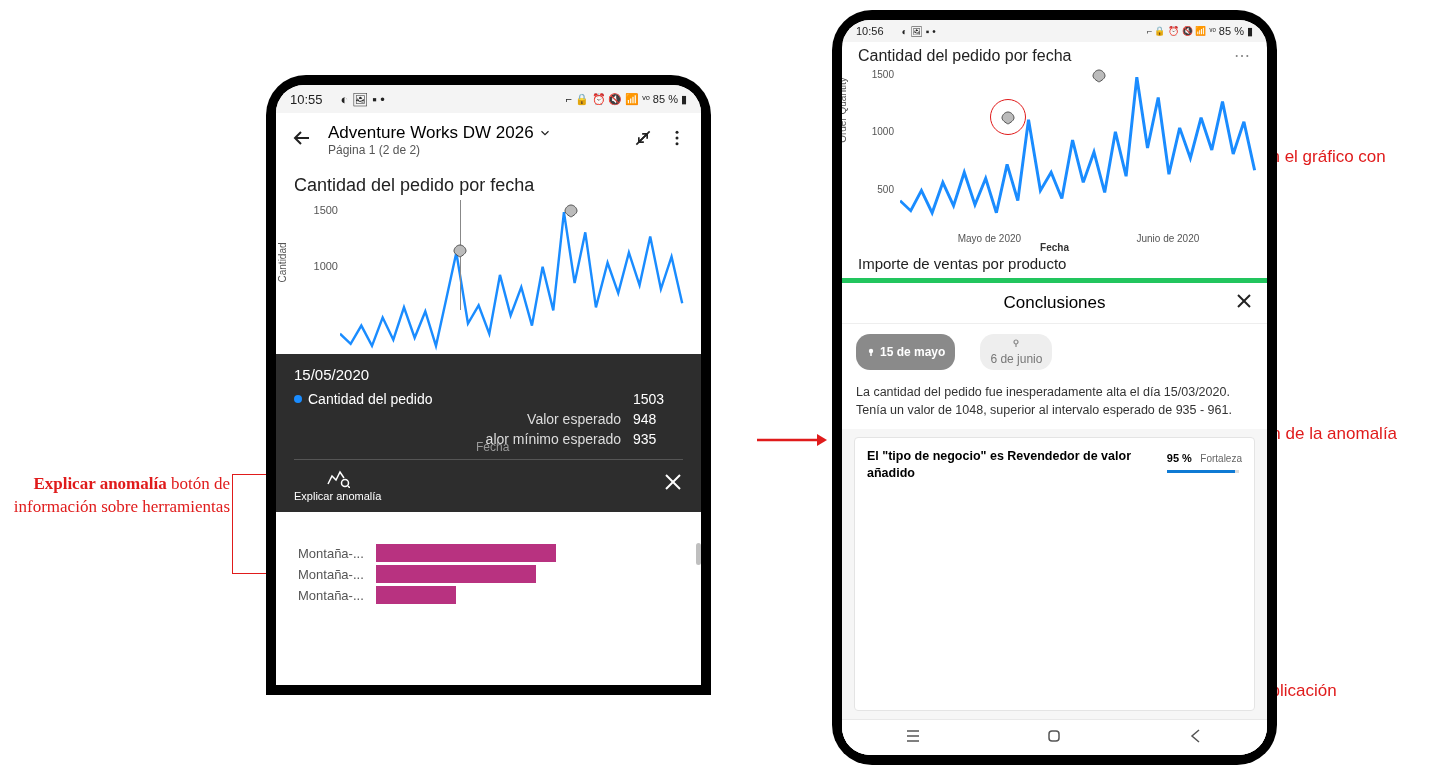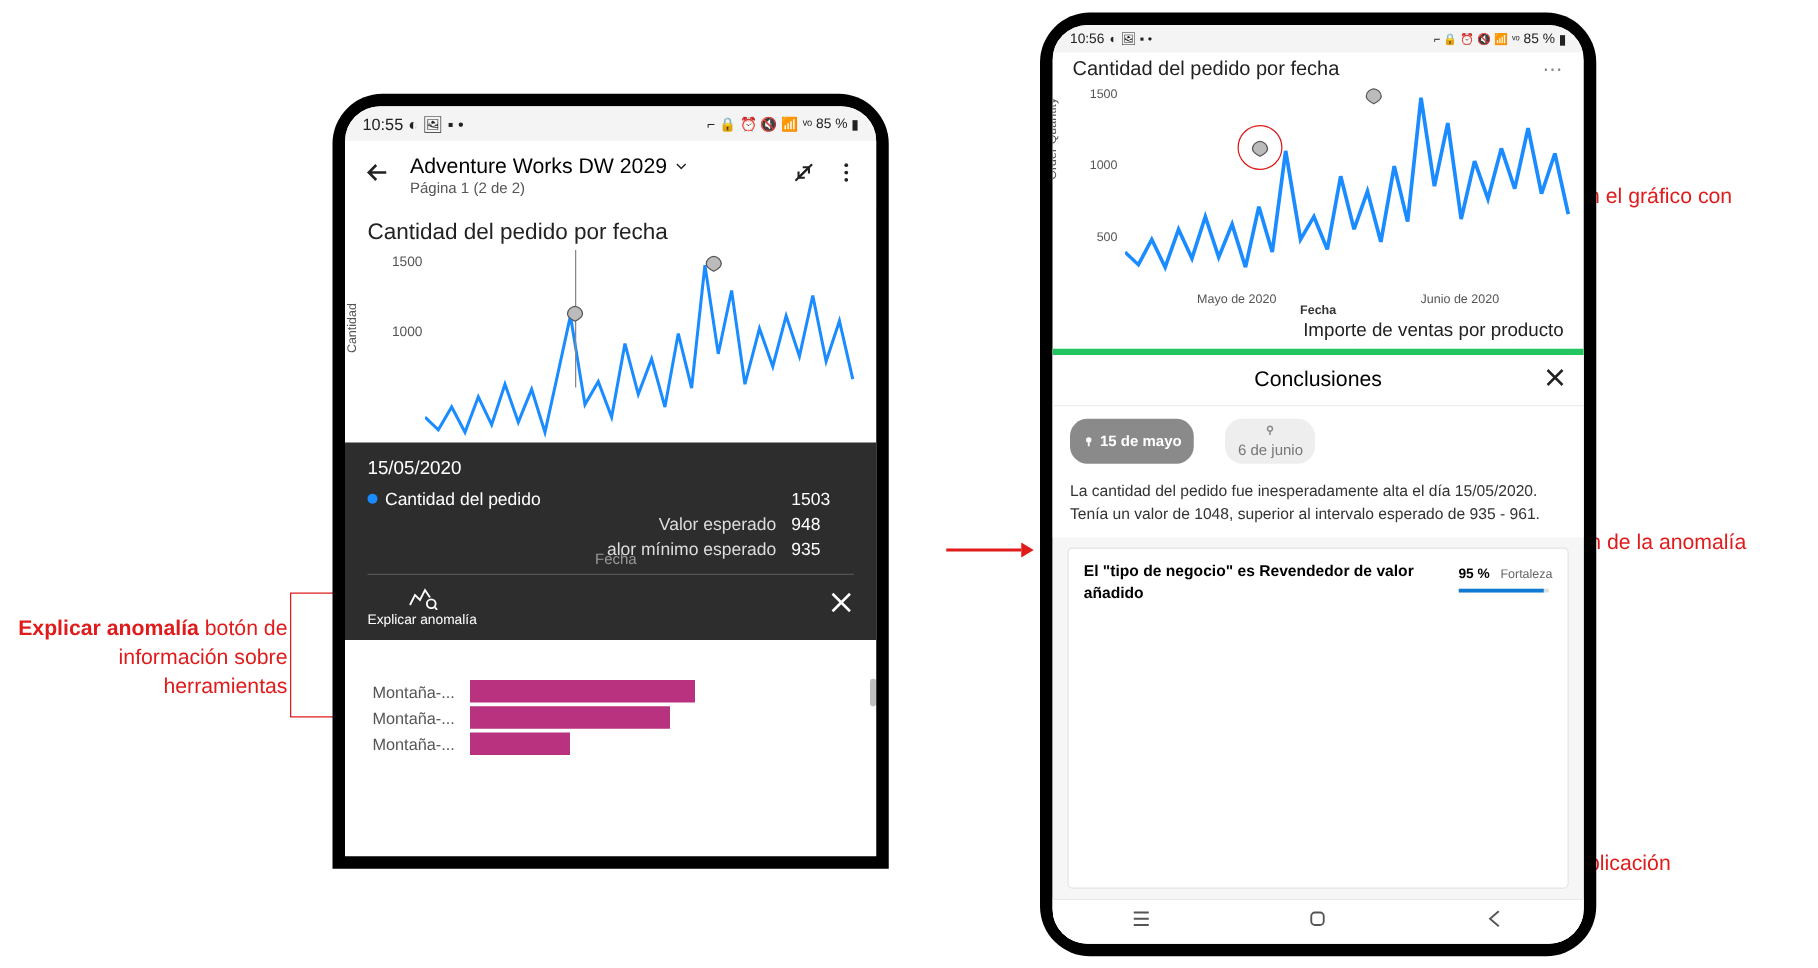--- a/index.html
+++ b/index.html
@@ -9,21 +9,21 @@
     width: 1454px;
     height: 774px;
     position: relative;
   }
   .annotation {
     position: absolute;
     color: #e01b1b;
     font-size: 17px;
     line-height: 1.35;
   }
-  .ann-left { left: 5px; top: 492px; width: 225px; text-align: right; }
+  .ann-left { left: 5px; top: 473px; width: 225px; text-align: right; font-family: Liberation Serif, serif; }
   .ann-left .bold { font-weight: 700; }
   .ann-r1 { left: 1192px; top: 146px; width: 250px; }
   .ann-r2 { left: 1192px; top: 423px; width: 250px; }
   .ann-r3 { left: 1192px; top: 680px; width: 250px; }
   .ann-box {
     position: absolute;
     border: 1px solid #e01b1b;
     left: 232px; top: 474px;
     width: 192px; height: 100px;
   }
@@ -57,21 +57,21 @@
   .statusbar {
     height: 28px;
     background: #f4f4f4;
     display: flex;
     align-items: center;
     padding: 0 14px;
     font-size: 13px;
     color: #222;
   }
   .phone-right .statusbar { height: 22px; font-size: 11px; }
-  .sb-left { display: flex; align-items: center; gap: 4px; }
+  .sb-left { display: flex; align-items: center; gap: 18px; }
   .sb-right { margin-left: auto; display: flex; align-items: center; gap: 3px; font-size: 11px; }
 
   .titlebar {
     display: flex;
     align-items: center;
     padding: 10px 14px;
     gap: 14px;
     background: #fff;
   }
   .titlebar .back svg { width: 24px; height: 24px; }
@@ -129,21 +129,21 @@
   .tt-row.first { }
   .tt-row.first .lbl { text-align: left; flex: 1; padding-left: 0; color:#fff;}
   .tt-bar {
     display: flex; align-items: center; justify-content: space-between;
     border-top: 1px solid #555; margin-top: 10px; padding-top: 6px;
   }
   .tt-explain { display: flex; flex-direction: column; align-items: center; font-size: 11px; gap:2px;}
   .tt-explain svg { width: 24px; height: 22px; }
   .tt-close svg { width: 20px; height: 20px; }
 
-  .second-title { font-size: 17px; padding: 2px 18px; color: #222; display:flex; align-items:center; justify-content:flex-end;}
+  .second-title { font-size: 17px; padding: 2px 18px; color: #222; display:flex; align-items:center; justify-content:flex-start;}
   .phone-right .second-title { font-size: 15px; padding: 2px 16px; }
 
   .bars-block { padding: 4px 18px 0 22px; position: relative; }
   .bar-row { display: flex; align-items: center; margin: 3px 0; font-size: 13px; color: #555; }
   .bar-row .blabel { width: 78px; white-space: nowrap; overflow: hidden; text-overflow: ellipsis; }
   .bar-row .bbar { height: 18px; background: #b83280; }
   .scroll-ind { position: absolute; right: 0; top: 6px; width: 5px; height: 22px; background: rgba(0,0,0,.25); border-radius: 3px; }
 
   
   .conclusions-panel {
@@ -232,21 +232,21 @@
     </div>
 
     <div class="titlebar">
       <div class="back">
         <svg viewBox="0 0 24 24" fill="none" stroke="#222" stroke-width="2">
             <path d="M19 12H5M11 18l-6-6 6-6"></path>
           </svg>
       </div>
       <div class="titles">
         <div class="t-main">
-          <span>Adventure Works DW 2029</span>
+          <span>Adventure Works DW 2026</span>
           <svg width="14" height="14" viewBox="0 0 24 24" fill="none" stroke="#222" stroke-width="2">
               <path d="M6 9l6 6 6-6"></path>
             </svg>
         </div>
         <div class="t-sub">Página 1 (2 de 2)</div>
       </div>
       <div class="expand">
         <svg viewBox="0 0 24 24" fill="none" stroke="#222" stroke-width="2">
             <path d="M7 17L17 7M17 7h-6M17 7v6M7 17v-6M7 17h6" transform="rotate(0)"></path>
             <path d="M4 20L20 4"></path>
@@ -419,21 +419,21 @@
           <span>15 de mayo</span>
         </div>
         <div class="chip inactive">
           <svg viewBox="0 0 10 10" fill="none" stroke="#888" stroke-width="1.2">
               <circle cx="5" cy="4" r="2"></circle>
               <path d="M5 6 L5 9"></path>
             </svg>
           <span>6 de junio</span>
         </div>
       </div>
-      <div class="desc-text">La cantidad del pedido fue inesperadamente alta el día 15/05/2020. Tenía un valor de 1048, superior al intervalo esperado de 935 - 961.</div>
+      <div class="desc-text">La cantidad del pedido fue inesperadamente alta el día 15/03/2020. Tenía un valor de 1048, superior al intervalo esperado de 935 - 961.</div>
       <div class="insight-card">
         <div class="ic-text">El "tipo de negocio" es Revendedor de valor añadido</div>
         <div class="ic-pct">
           <span class="p">95 %</span>
           <span class="f">Fortaleza</span>
           <div class="pbar">
               <div class="fill" style="width:95%;"></div>
             </div>
         </div>
       </div>

